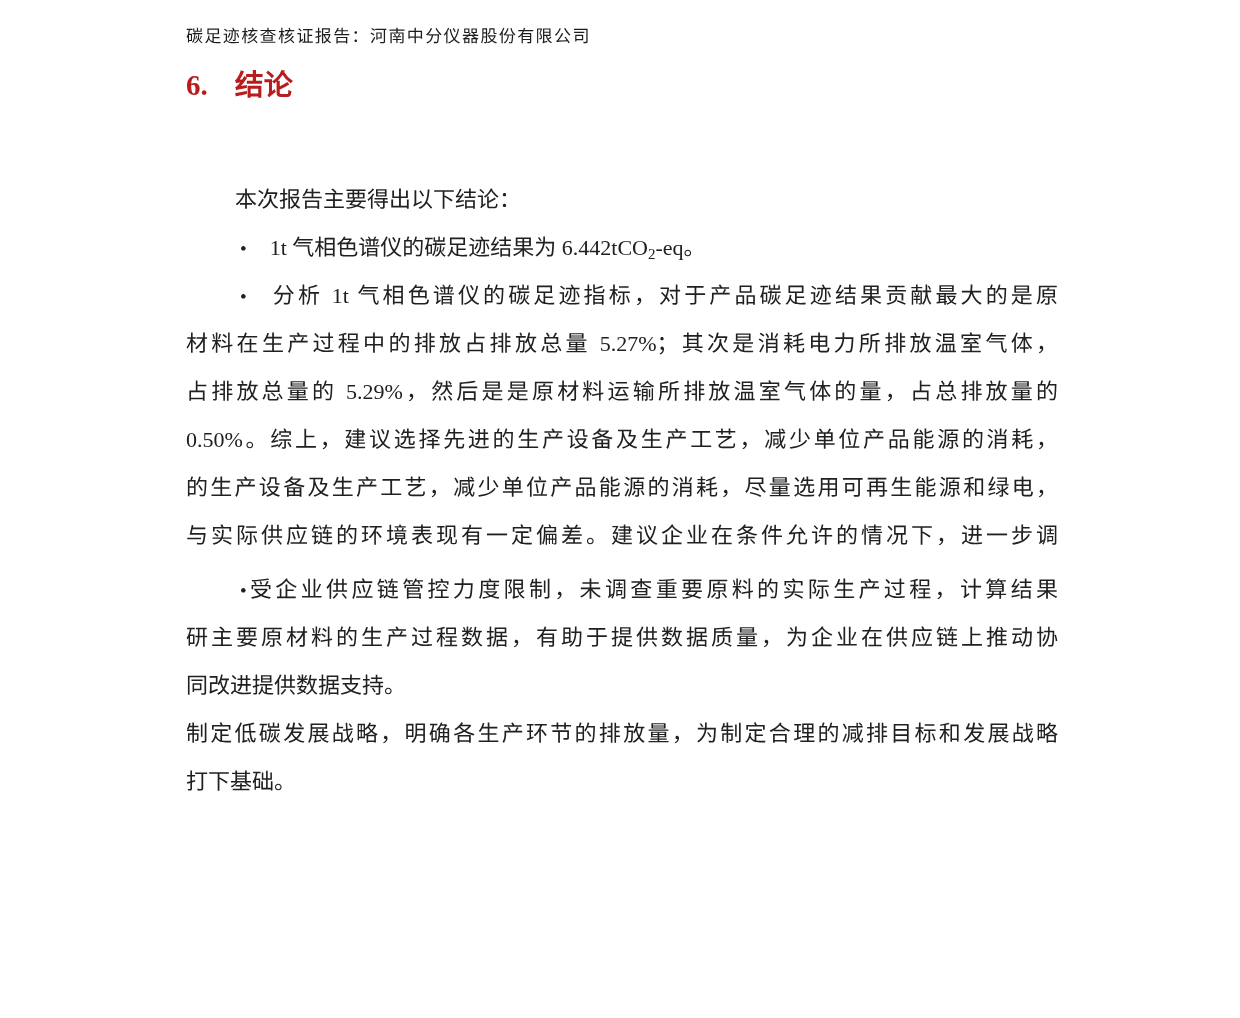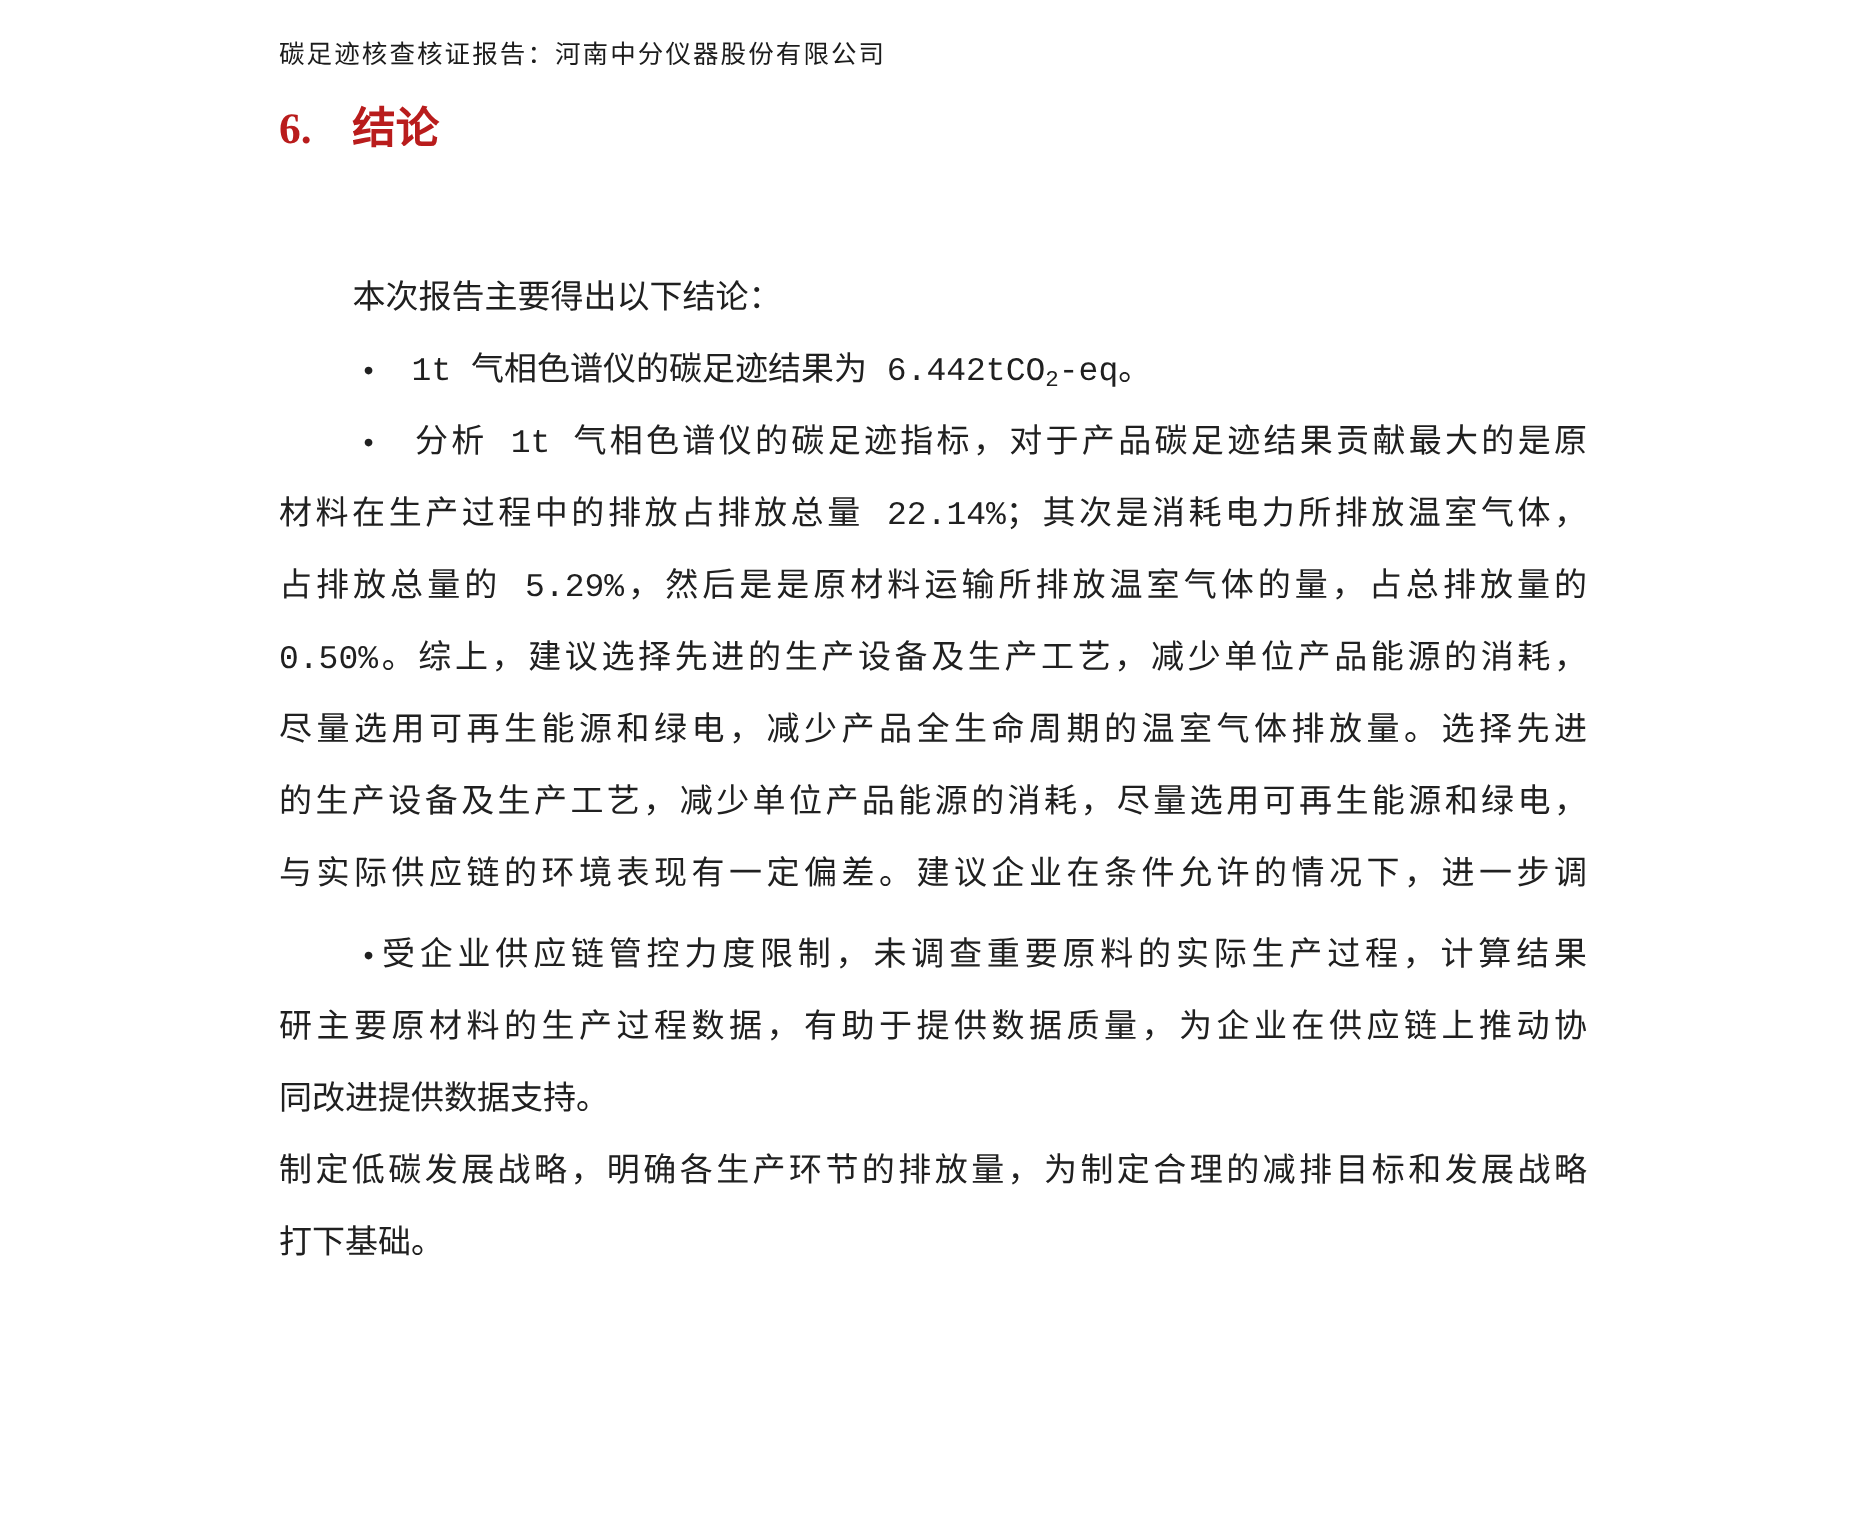--- a/index.html
+++ b/index.html
@@ -47,21 +47,20 @@
     width: 872px;
     font-size: 22px;
     line-height: 48px;
     color: #202020;
   }
   .line {
     text-align: justify;
     text-align-last: justify;
     -moz-text-align-last: justify;
     height: 48px;
-    font-family: Liberation Mono, monospace;
   }
   .line.no-just {
     text-align: left;
     text-align-last: auto;
     -moz-text-align-last: auto;
   }
   .line.para-gap {
     margin-top: 6px;
   }
   .intro {
@@ -97,24 +96,23 @@
 
     <div class="line no-just intro">本次报告主要得出以下结论：</div>
 
     <div class="line no-just">
       <span class="bullet">•</span><span class="tab"></span><span>1t 气相色谱仪的碳足迹结果为 6.442tCO</span><sub class="co2-sub">2</sub><span>-eq。</span>
     </div>
 
     <div class="line">
       <span class="bullet">•</span><span class="tab"></span><span>分析 1t 气相色谱仪的碳足迹指标，对于产品碳足迹结果贡献最大的是原</span>
     </div>
-    <div class="line">材料在生产过程中的排放占排放总量 22.14%；其次是消耗电力所排放温室气体，</div>
+    <div class="line">材料在生产过程中的排放占排放总量 5.27%；其次是消耗电力所排放温室气体，</div>
     <div class="line">占排放总量的 5.29%，然后是是原材料运输所排放温室气体的量，占总排放量的</div>
     <div class="line">0.50%。综上，建议选择先进的生产设备及生产工艺，减少单位产品能源的消耗，</div>
-    <div class="line">尽量选用可再生能源和绿电，减少产品全生命周期的温室气体排放量。选择先进</div>
     <div class="line">的生产设备及生产工艺，减少单位产品能源的消耗，尽量选用可再生能源和绿电，</div>
 
     <div class="line">与实际供应链的环境表现有一定偏差。建议企业在条件允许的情况下，进一步调</div>
     <div class="line para-gap">
       <span class="bullet">•</span><span>受企业供应链管控力度限制，未调查重要原料的实际生产过程，计算结果</span>
     </div>
     <div class="line">研主要原材料的生产过程数据，有助于提供数据质量，为企业在供应链上推动协</div>
     <div class="line no-just">同改进提供数据支持。</div>
 
     <div class="line">制定低碳发展战略，明确各生产环节的排放量，为制定合理的减排目标和发展战略</div>

